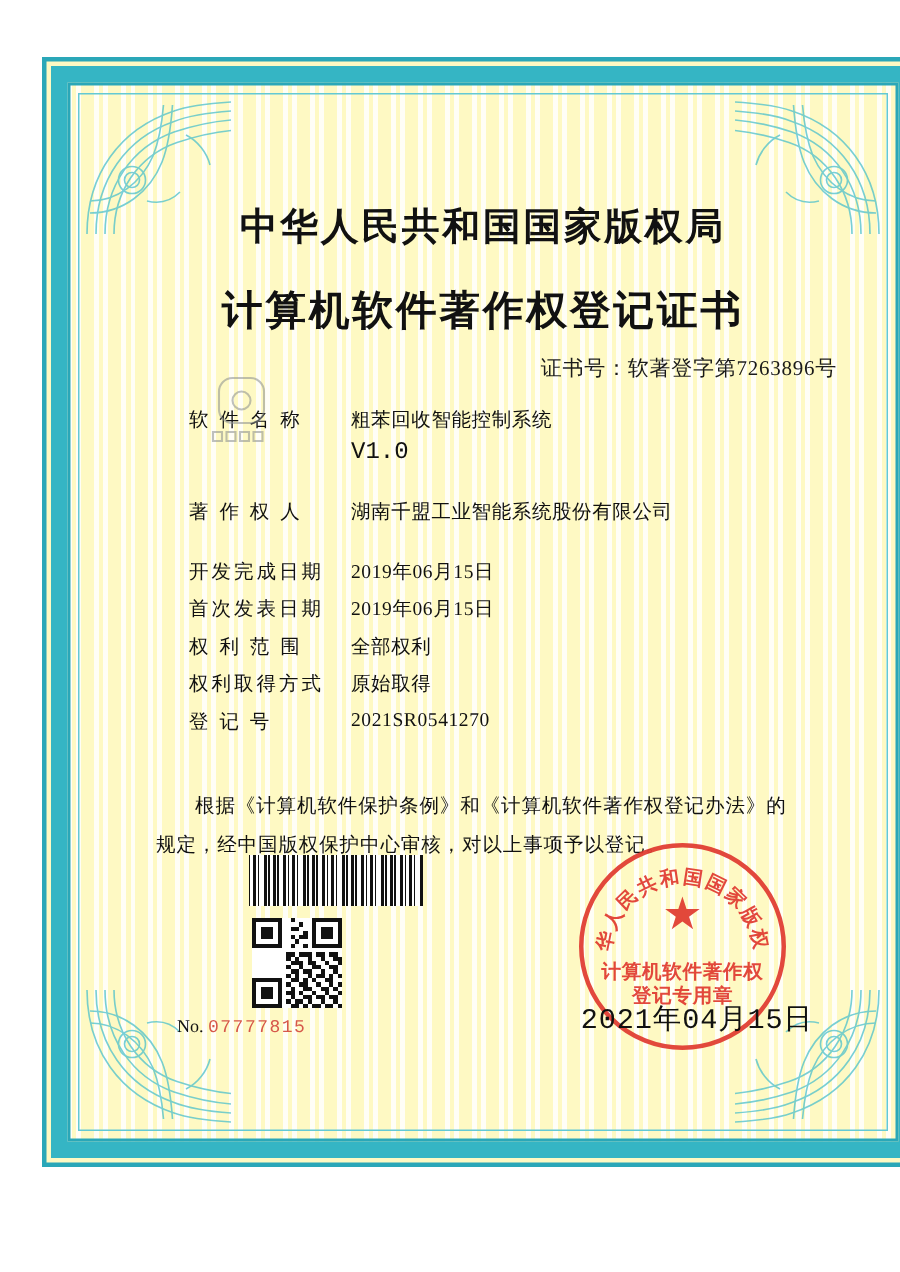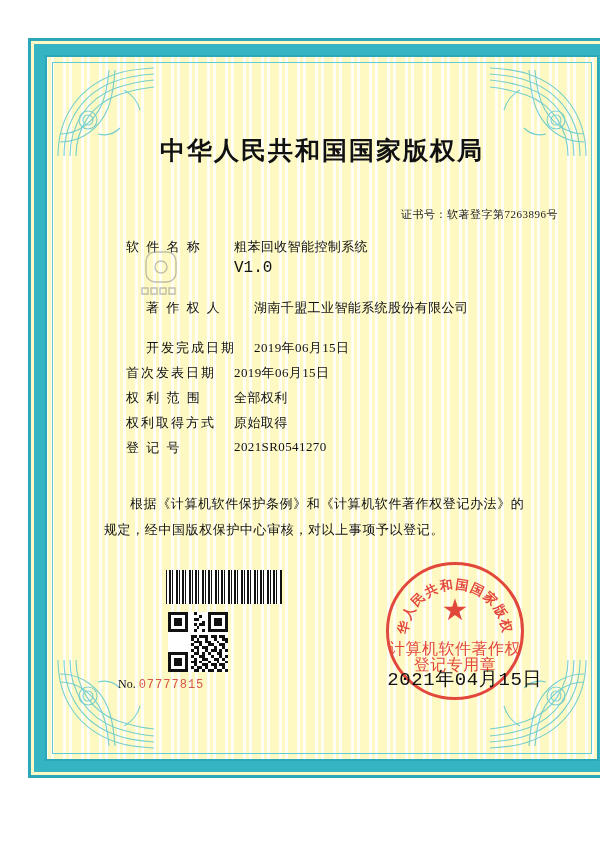--- a/index.html
+++ b/index.html
@@ -96,23 +96,23 @@
     font-size: 27px;
     letter-spacing: 2px;
     color: #111;
     margin-top: 22px;
     font-weight: 700;
     font-family: "Liberation Serif", "DejaVu Serif", serif;
   }
 
   .cert-no {
     text-align: right;
-    font-size: 11px;
+    font-size: 14px;
     color: #1a1a1a;
-    margin-top: 40px;
+    margin-top: 12px;
     padding-right: 24px;
     letter-spacing: 0.5px;
   }
 
   .emblem {
     position: absolute;
     left: 76px;
     top: 178px;
     width: 56px;
     height: 46px;
@@ -142,21 +142,21 @@
     letter-spacing: 0.4px;
     font-family: "Liberation Serif", serif;
   }
   .field-value .ver {
     display: block;
     font-family: "Liberation Mono", monospace;
     font-size: 16px;
     margin-top: 3px;
     letter-spacing: 0px;
   }
-  .gap-lg { margin-top: 22px; padding-left: 20px; }
+  .gap-lg { margin-top: 22px; }
   .gap-md { margin-top: 6px; }
 
   .paragraph {
     margin-top: 34px;
     padding-left: 42px;
     padding-right: 34px;
     font-size: 13px;
     line-height: 2.0;
     color: #111;
     text-align: justify;
@@ -214,23 +214,23 @@
     top: 30px;
     transform: translateX(-50%);
     font-size: 30px;
     line-height: 30px;
     color: #e0392f;
   }
   .seal .line1, .seal .line2 {
     position: absolute;
     width: 100%;
     text-align: center;
-    font-size: 16px;
+    font-size: 13px;
     letter-spacing: 0.5px;
-    font-weight: 400;
+    font-weight: 700;
   }
   .seal .line1 { top: 74px; }
   .seal .line2 { top: 90px; }
 
   .serial {
     position: absolute;
     left: 56px;
     bottom: 28px;
     font-size: 12px;
     color: #111;
@@ -313,20 +313,21 @@
       <circle cx="34" cy="56" r="9"></circle>
       <circle cx="34" cy="56" r="5"></circle>
       <path d="M44 70 C52 72 60 70 66 64"></path>
       <path d="M70 26 C78 30 84 38 86 46"></path>
     </g>
   </svg>
 
   <div class="content">
 
     <div class="title-main">中华人民共和国国家版权局</div>
+    <div class="title-sub">计算机软件著作权登记证书</div>
 
     <div class="cert-no">
       <span>证书号：</span><span>软著登字第7263896号</span>
     </div>
 
     <svg class="emblem" viewBox="0 0 56 46">
       <g fill="none" stroke="#8a8f90" stroke-width="1.4">
         <rect x="8" y="2" width="30" height="30" rx="9"></rect>
         <circle cx="23" cy="17" r="6"></circle>
         <path d="M4 38 h6 v6 h-6z M13 38 h6 v6 h-6z M22 38 h6 v6 h-6z M31 38 h6 v6 h-6z"></path>

